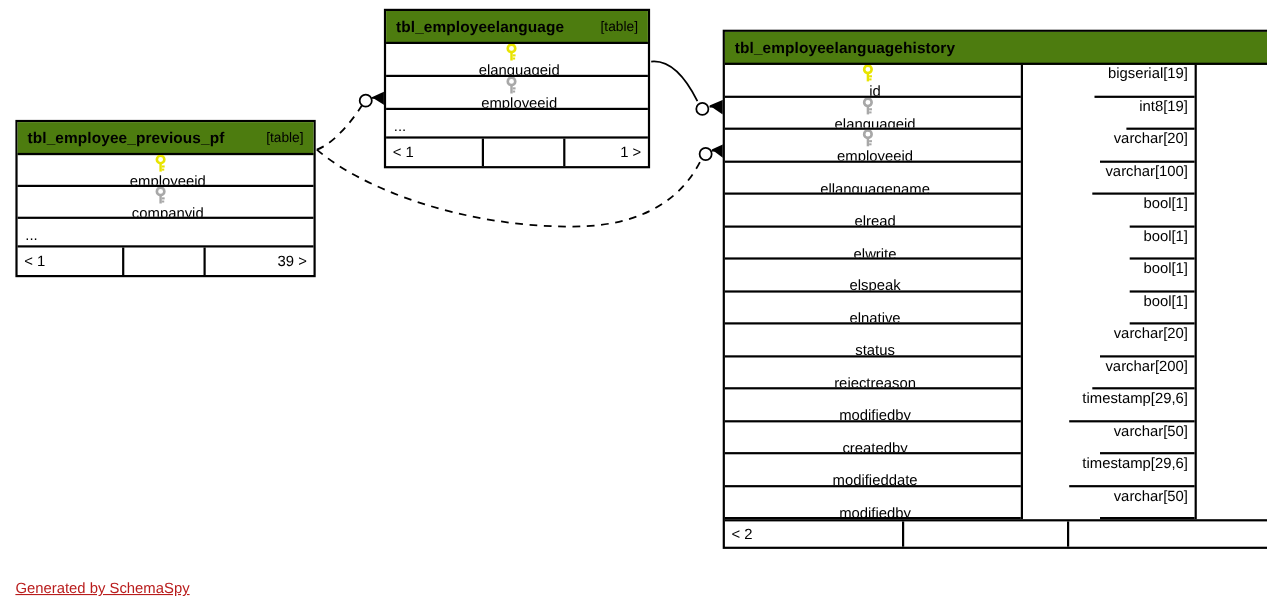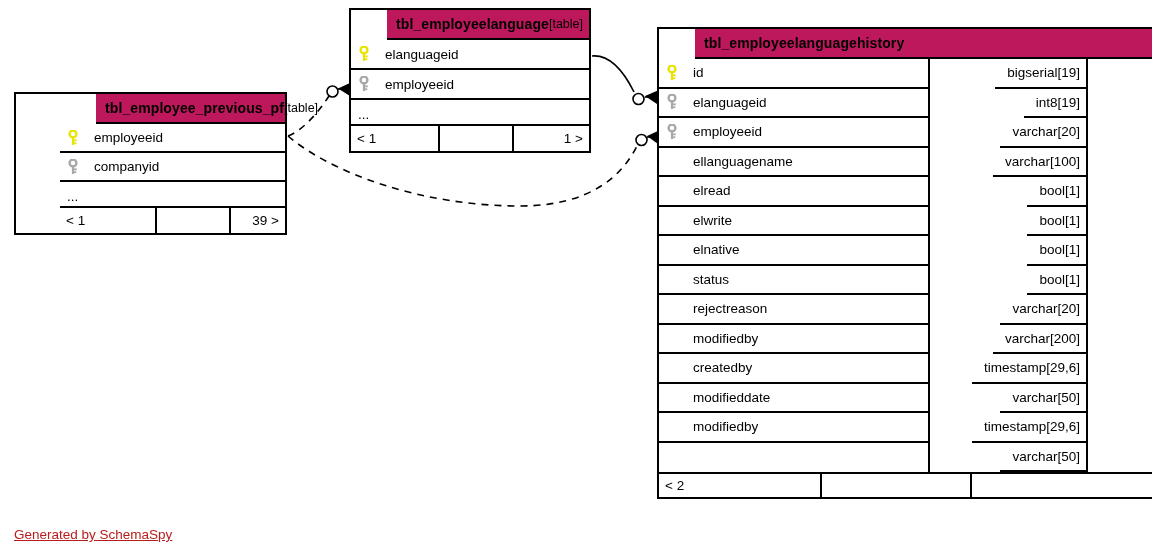--- a/index.html
+++ b/index.html
@@ -35,25 +35,24 @@
     box-sizing: border-box;
     border: 2px solid #000000;
     background: #ffffff;
   }
 
   .table-header {
     display: flex;
     align-items: center;
     justify-content: space-between;
     box-sizing: border-box;
-    background: #be185d;
+    background: #4d7c0f;
     border-bottom: 2px solid #000000;
     padding: 0 9px;
     height: 30px;
-    margin-left: 36px;
   }
   .table-title {
     font-weight: bold;
     font-size: 14px;
     color: #000000;
     letter-spacing: 0.1px;
     white-space: nowrap;
   }
   .table-tag {
     font-size: 12.5px;
@@ -78,20 +77,21 @@
     box-sizing: border-box;
     height: 29.5px;
     display: flex;
     align-items: center;
     border-bottom: 2px solid #000000;
     padding: 0 6px;
     font-size: 13.5px;
     color: #000000;
     white-space: nowrap;
     overflow: hidden;
+    flex-direction: column;
   }
   .row.last { border-bottom: 2px solid #000000; }
   .row-name { padding-left: 4px; }
   .row-type { padding-left: 6px; }
 
   .keyicon {
     width: 14px;
     height: 16px;
     margin-right: 10px;
     flex: 0 0 auto;
@@ -124,21 +124,21 @@
     align-items: center;
     padding: 0 6px;
     overflow: hidden;
     white-space: nowrap;
   }
   .footer-cell + .footer-cell { border-left: 2px solid #000000; }
   .footer-cell.right { justify-content: flex-end; }
 
   
   #table-employee-previous-pf {
-    left: 14px; top: 92px; width: 273px; padding-left: 44px;
+    left: 14px; top: 109px; width: 273px;
   }
   #table-employee-previous-pf .row { height: 29px; }
   #table-employee-previous-pf .footer-cell.c1 { width: 95px; }
   #table-employee-previous-pf .footer-cell.c2 { width: 74px; }
   #table-employee-previous-pf .footer-cell.c3 { flex: 1 1 auto; }
 
   #table-employeelanguage {
     left: 349px; top: 8px; width: 242px;
   }
   #table-employeelanguage .row { height: 30px; }
@@ -322,20 +322,24 @@
         <div class="row">
           <span class="keyicon"></span>
           <span class="row-name">elread</span>
         </div>
         <div class="row">
           <span class="keyicon"></span>
           <span class="row-name">elwrite</span>
         </div>
         <div class="row">
           <span class="keyicon"></span>
+          <span class="row-name">elspeak</span>
+        </div>
+        <div class="row">
+          <span class="keyicon"></span>
           <span class="row-name">elnative</span>
         </div>
         <div class="row">
           <span class="keyicon"></span>
           <span class="row-name">status</span>
         </div>
         <div class="row">
           <span class="keyicon"></span>
           <span class="row-name">rejectreason</span>
         </div>

